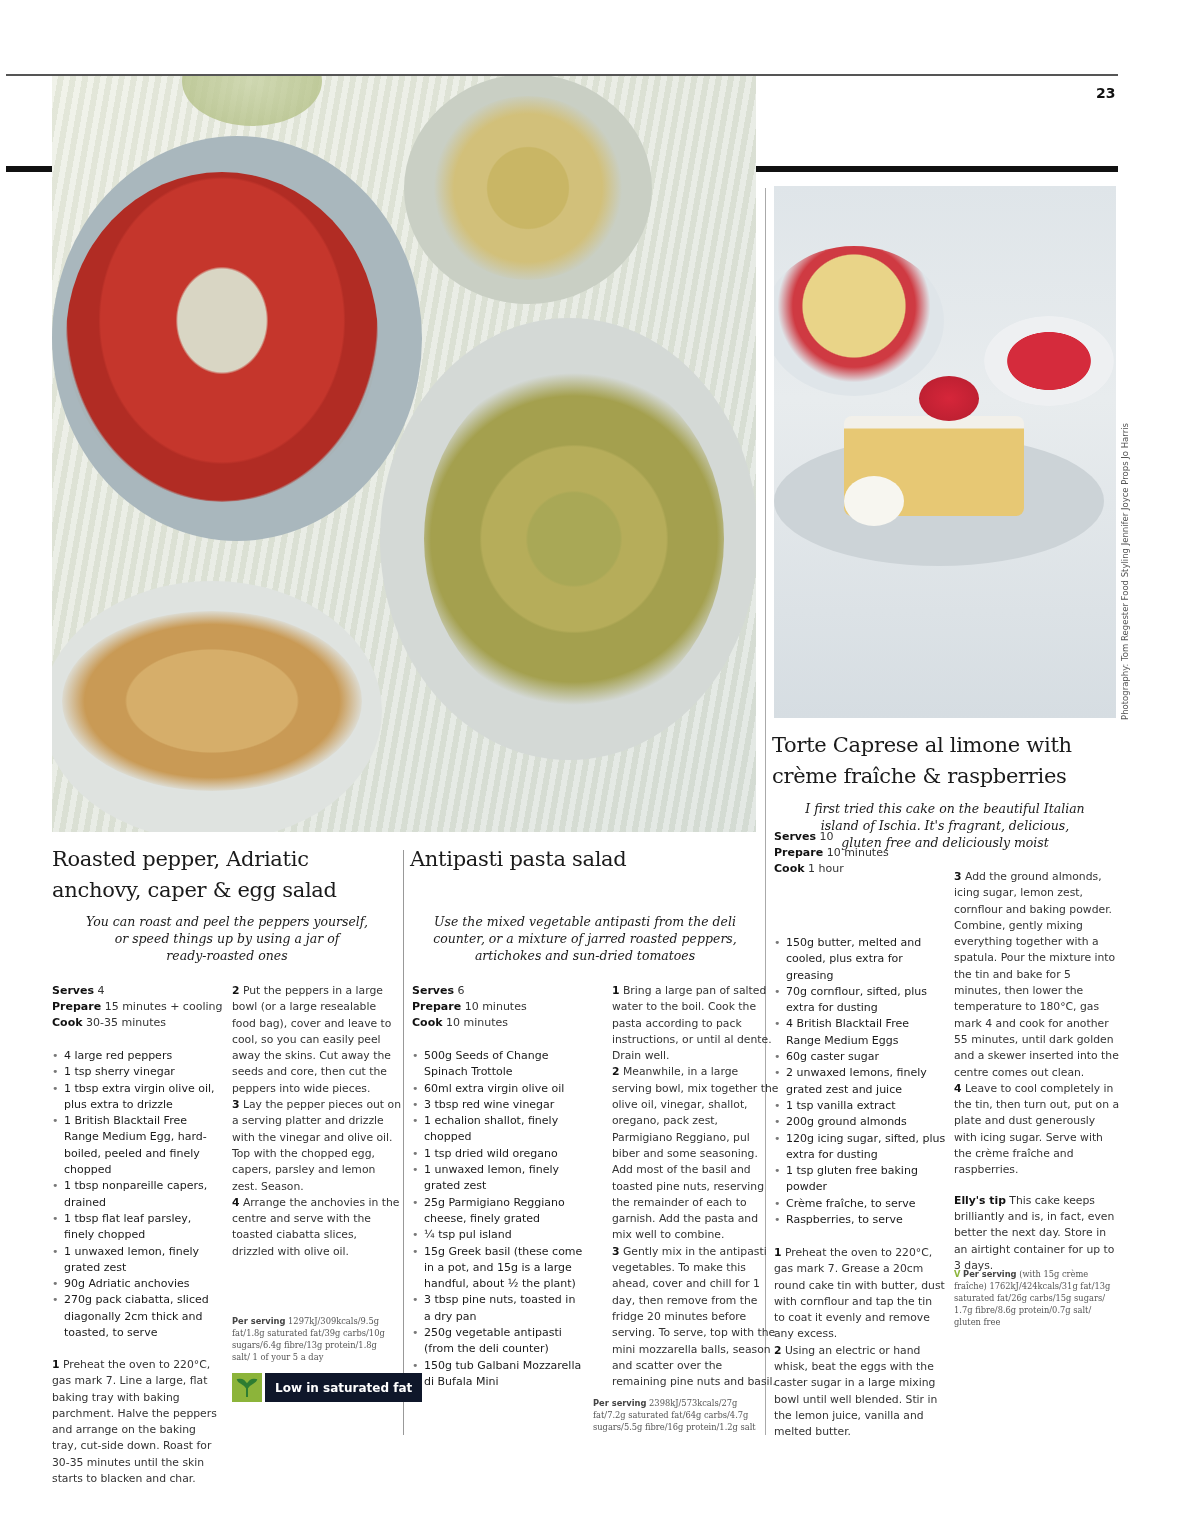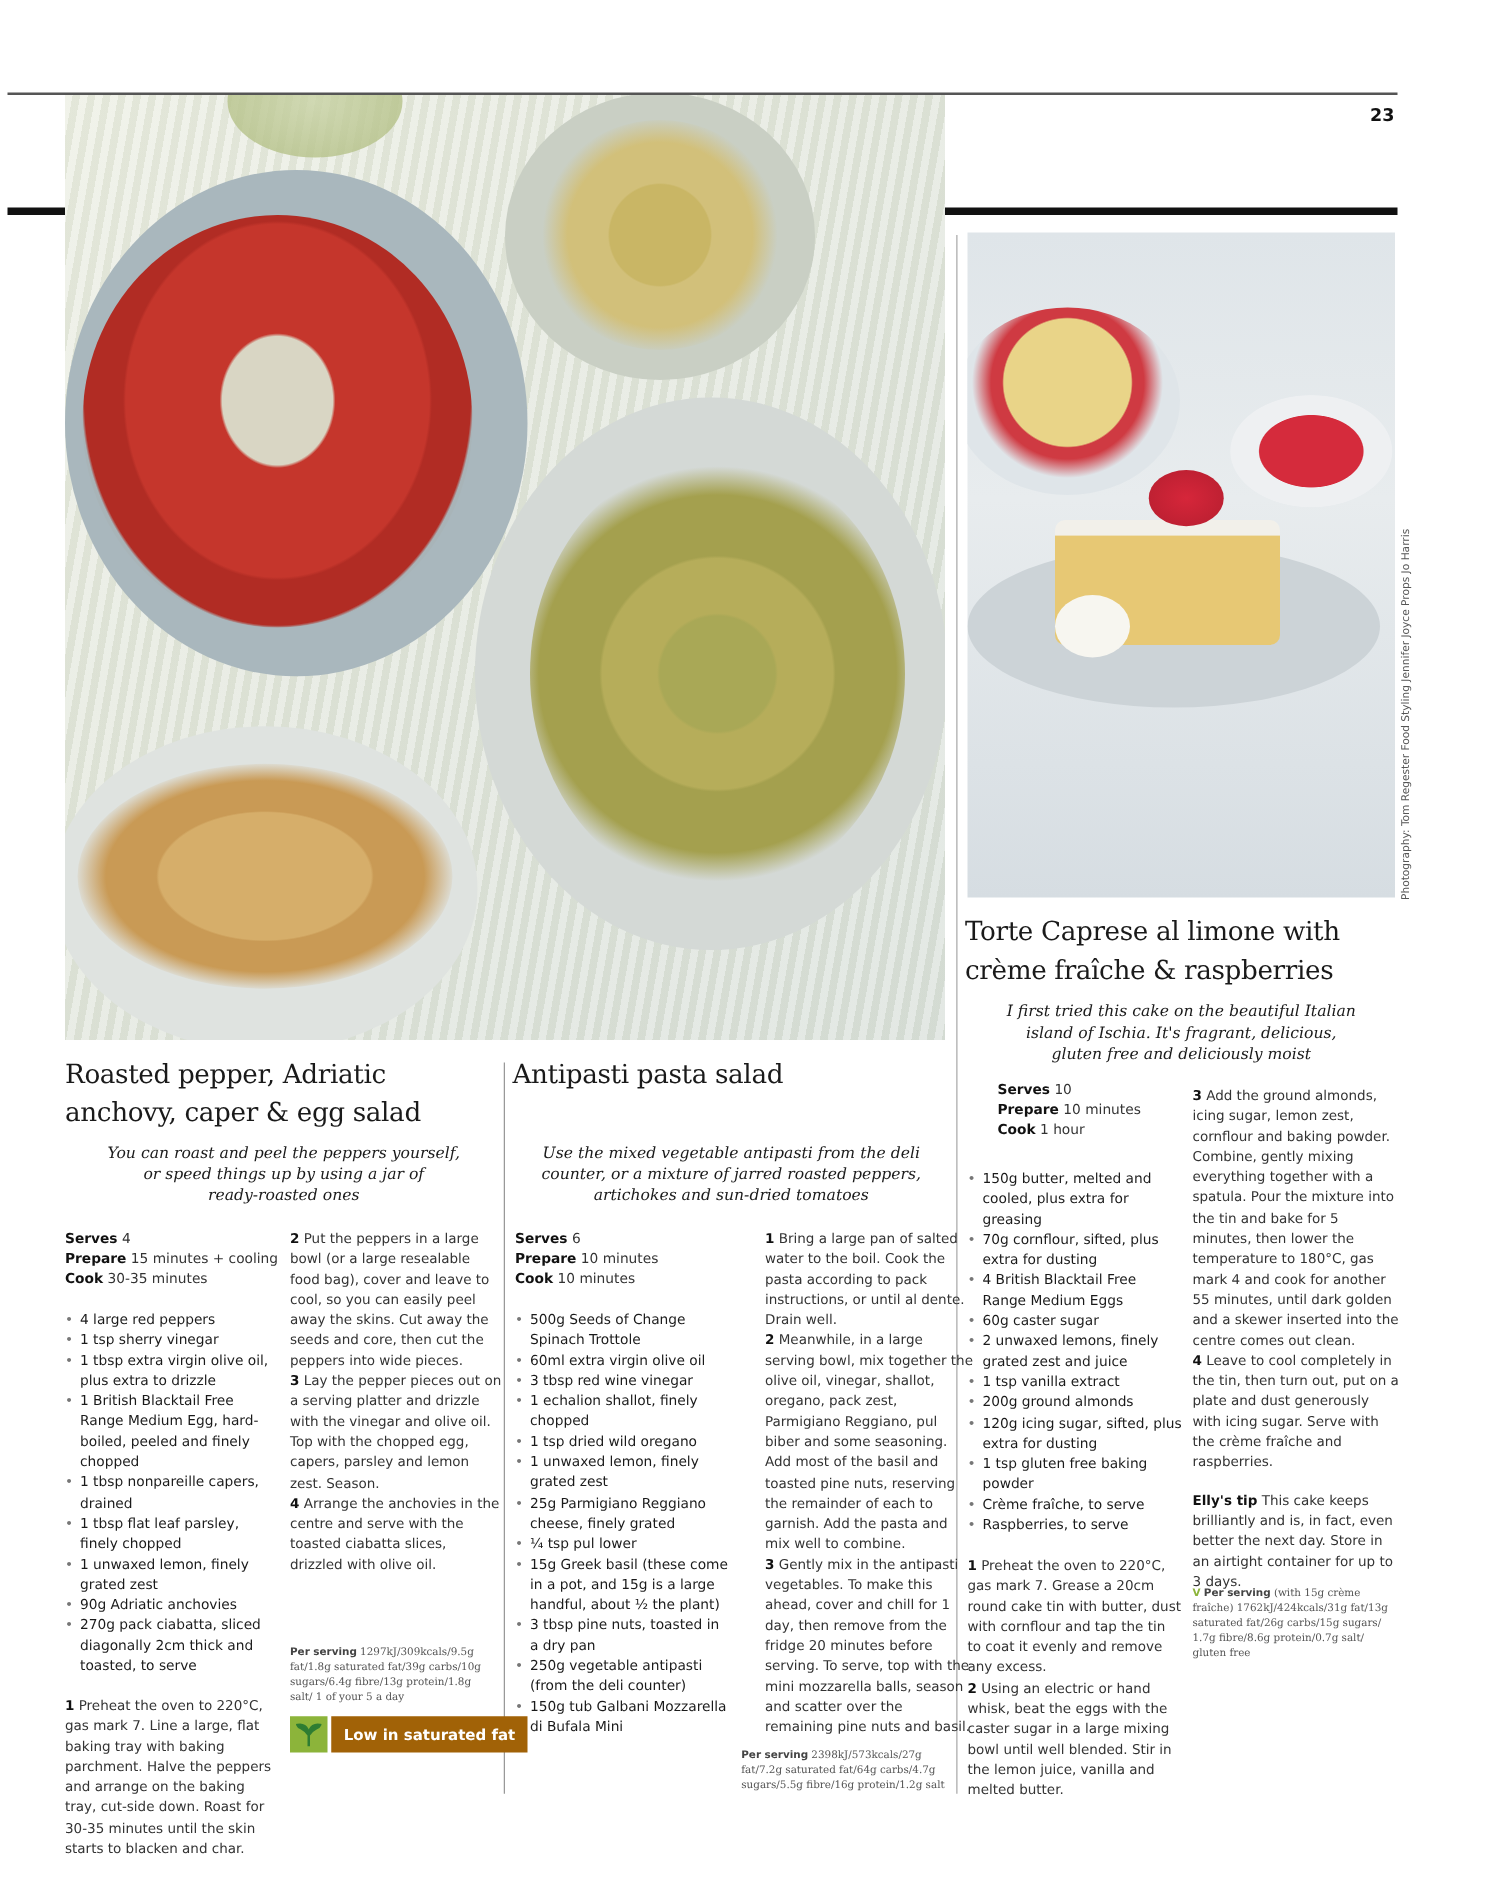--- a/index.html
+++ b/index.html
@@ -26,21 +26,21 @@
   .ing{position:absolute;font-size:11px;line-height:16.3px;color:#1a1a1a;margin:0;padding:0;list-style:none;}
   .ing li{position:relative;padding-left:12px;}
   .ing li:before{content:"•";position:absolute;left:0;top:0;color:#777;}
   .method{position:absolute;font-size:10.8px;line-height:16.3px;color:#333;}
   .method p{margin:0;}
   .method b{color:#111;}
   .nutr{position:absolute;font-family:"DejaVu Serif",serif;font-size:8.3px;line-height:12px;color:#555;}
   .nutr b{font-family:"DejaVu Sans",sans-serif;font-weight:bold;color:#444;}
   .badge{position:absolute;left:232px;top:1373px;height:29px;display:flex;}
   .badge .leaf{width:30px;height:29px;background:#8cb43a;display:flex;align-items:center;justify-content:center;}
-  .badge .txt{height:29px;background:#a16207;color:#fff;font-size:12px;font-weight:bold;display:flex;align-items:center;padding:0 10px;margin-left:3px;}
+  .badge .txt{height:29px;background:#0f172a;color:#fff;font-size:12px;font-weight:bold;display:flex;align-items:center;padding:0 10px;margin-left:3px;}
 </style>
 </head>
 <body>
 
 <div class="rule-thin"></div>
 <div class="rule-thick-l"></div>
 <div class="rule-thick-r"></div>
 <div class="page-num">23</div>
 
 <div class="photo-main">
@@ -140,21 +140,21 @@
   <div><b>Cook</b> <span>10 minutes</span></div>
 </div>
 <ul class="ing" style="left:412px;top:1048px;width:172px;">
   <li>500g Seeds of Change Spinach Trottole</li>
   <li>60ml extra virgin olive oil</li>
   <li>3 tbsp red wine vinegar</li>
   <li>1 echalion shallot, finely chopped</li>
   <li>1 tsp dried wild oregano</li>
   <li>1 unwaxed lemon, finely grated zest</li>
   <li>25g Parmigiano Reggiano cheese, finely grated</li>
-  <li>¼ tsp pul lower</li>
+  <li>¼ tsp pul island</li>
   <li>15g Greek basil (these come in a pot, and 15g is a large handful, about ½ the plant)</li>
   <li>3 tbsp pine nuts, toasted in a dry pan</li>
   <li>250g vegetable antipasti (from the deli counter)</li>
   <li>150g tub Galbani Mozzarella di Bufala Mini</li>
 </ul>
 <div class="method" style="left:593px;top:983px;width:168px;margin-left:19px;">
   <p><b>1</b> <span>Bring a large pan of salted water to the boil. Cook the pasta according to pack instructions, or until al dente. Drain well.</span></p>
   <p><b>2</b> <span>Meanwhile, in a large serving bowl, mix together the olive oil, vinegar, shallot, oregano, pack zest, Parmigiano Reggiano, pul biber and some seasoning. Add most of the basil and toasted pine nuts, reserving the remainder of each to garnish. Add the pasta and mix well to combine.</span></p>
   <p><b>3</b> <span>Gently mix in the antipasti vegetables. To make this ahead, cover and chill for 1 day, then remove from the fridge 20 minutes before serving. To serve, top with the mini mozzarella balls, season and scatter over the remaining pine nuts and basil.</span></p>
 </div>
@@ -164,21 +164,21 @@
 
 <div class="title" style="left:772px;top:730px;width:346px;">
   <div>Torte Caprese al limone with</div>
   <div>crème fraîche &amp; raspberries</div>
 </div>
 <div class="intro" style="left:772px;top:800px;width:346px;">
   <div>I first tried this cake on the beautiful Italian</div>
   <div>island of Ischia. It's fragrant, delicious,</div>
   <div>gluten free and deliciously moist</div>
 </div>
-<div class="meta" style="left:774px;top:864px;width:175px;margin-left:24px;">
+<div class="meta" style="left:774px;top:829px;width:175px;">
   <div><b>Serves</b> <span>10</span></div>
   <div><b>Prepare</b> <span>10 minutes</span></div>
   <div><b>Cook</b> <span>1 hour</span></div>
 </div>
 <ul class="ing" style="left:774px;top:935px;width:172px;">
   <li>150g butter, melted and cooled, plus extra for greasing</li>
   <li>70g cornflour, sifted, plus extra for dusting</li>
   <li>4 British Blacktail Free Range Medium Eggs</li>
   <li>60g caster sugar</li>
   <li>2 unwaxed lemons, finely grated zest and juice</li>

